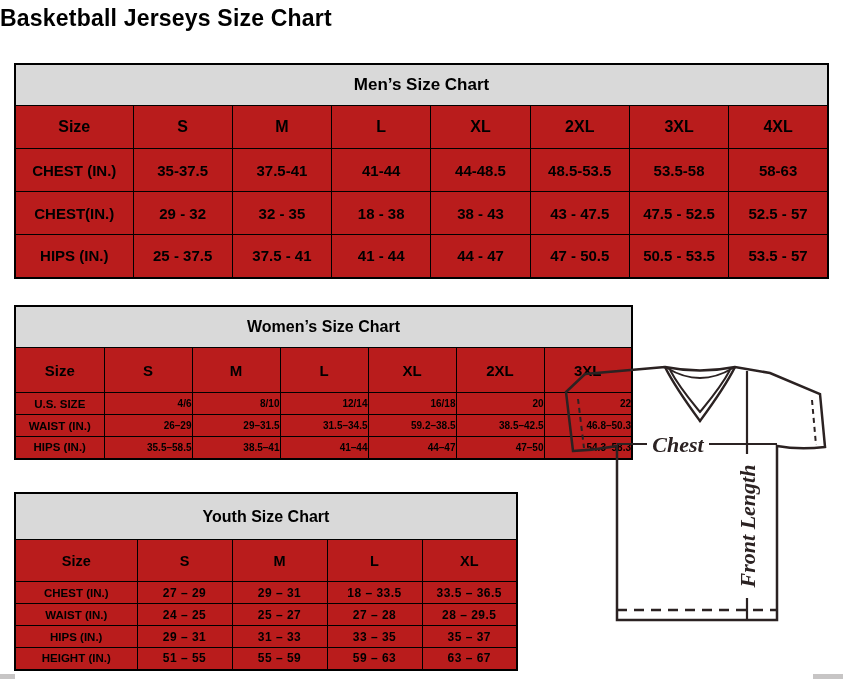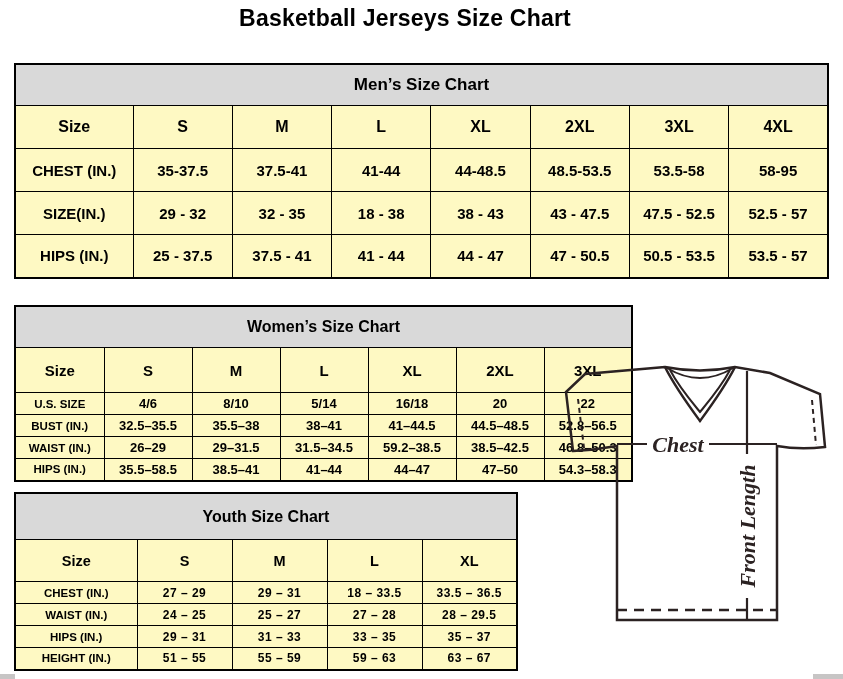--- a/index.html
+++ b/index.html
@@ -1,42 +1,42 @@
 <!DOCTYPE html>
 <html><head>
 <meta charset="utf-8">
 <style>
   html,body{margin:0;padding:0;}
   body{
     width:843px;height:679px;background:#ffffff;position:relative;
     font-family:"Liberation Sans",sans-serif;overflow:hidden;color:#000;
   }
   .page-title{
-    position:absolute;top:5px;left:0;width:810px;text-align:center;
+    position:absolute;top:5px;left:0;width:810px;
     font-size:23px;font-weight:bold;letter-spacing:0.2px;
   }
-  table{position:absolute;border-collapse:collapse;table-layout:fixed;background:#fef9c3;border:2.5px solid #000;}
+  table{position:absolute;border-collapse:collapse;table-layout:fixed;background:#b91c1c;border:2.5px solid #000;}
   th,td{
     border:1.5px solid #000;font-weight:700;text-align:center;vertical-align:middle;
     padding:0;color:#000;font-family:"Liberation Sans",sans-serif;
   }
   tr.band-row th{background:#d9d9d9;}
 
   #men-table{left:14px;top:63px;width:815px;}
   #men-table tr.band-row th{height:40px;font-size:17px;}
   #men-table tr.size-row th{height:42px;font-size:16px;}
   #men-table tr.data-row{height:43px;}
   #men-table tr.data-row th,#men-table tr.data-row td{font-size:15px;}
 
   #women-table{left:14px;top:305px;width:619px;}
   #women-table tr.band-row th{height:40px;font-size:16px;}
   #women-table tr.size-row th{height:44px;font-size:15px;}
   #women-table tr.data-row{height:22px;margin-top:28px;}
   #women-table tr.data-row th{font-size:11.5px;}
-  #women-table tr.data-row td{font-size:13px;}
+  #women-table tr.data-row td{font-size:10px;text-align:right;}
 
   #youth-table{left:14px;top:492px;width:504px;}
   #youth-table tr.band-row th{height:45px;font-size:16px;}
   #youth-table tr.size-row th{height:41px;font-size:14.5px;}
   #youth-table tr.data-row{height:22px;}
   #youth-table tr.data-row th{font-size:11.5px;}
   #youth-table tr.data-row td{font-size:12px;letter-spacing:0.5px;margin-left:8px;}
 
   #jersey{position:absolute;left:563px;top:358px;width:276px;height:268px;}
   .measure-text{
@@ -78,24 +78,24 @@
         <th>4XL</th>
       </tr>
       <tr class="data-row">
         <th>CHEST (IN.)</th>
         <td>35-37.5</td>
         <td>37.5-41</td>
         <td>41-44</td>
         <td>44-48.5</td>
         <td>48.5-53.5</td>
         <td>53.5-58</td>
-        <td>58-95</td>
-      </tr>
-      <tr class="data-row">
-        <th>SIZE(IN.)</th>
+        <td>58-63</td>
+      </tr>
+      <tr class="data-row">
+        <th>CHEST(IN.)</th>
         <td>29 - 32</td>
         <td>32 - 35</td>
         <td>18 - 38</td>
         <td>38 - 43</td>
         <td>43 - 47.5</td>
         <td>47.5 - 52.5</td>
         <td>52.5 - 57</td>
       </tr>
       <tr class="data-row">
         <th>HIPS (IN.)</th>
@@ -130,33 +130,24 @@
         <th>M</th>
         <th>L</th>
         <th>XL</th>
         <th>2XL</th>
         <th>3XL</th>
       </tr>
       <tr class="data-row">
         <th>U.S. SIZE</th>
         <td>4/6</td>
         <td>8/10</td>
-        <td>5/14</td>
+        <td>12/14</td>
         <td>16/18</td>
         <td>20</td>
         <td>22</td>
-      </tr>
-      <tr class="data-row">
-        <th>BUST (IN.)</th>
-        <td>32.5–35.5</td>
-        <td>35.5–38</td>
-        <td>38–41</td>
-        <td>41–44.5</td>
-        <td>44.5–48.5</td>
-        <td>52.8–56.5</td>
       </tr>
       <tr class="data-row">
         <th>WAIST (IN.)</th>
         <td>26–29</td>
         <td>29–31.5</td>
         <td>31.5–34.5</td>
         <td>59.2–38.5</td>
         <td>38.5–42.5</td>
         <td>46.8–50.3</td>
       </tr>

